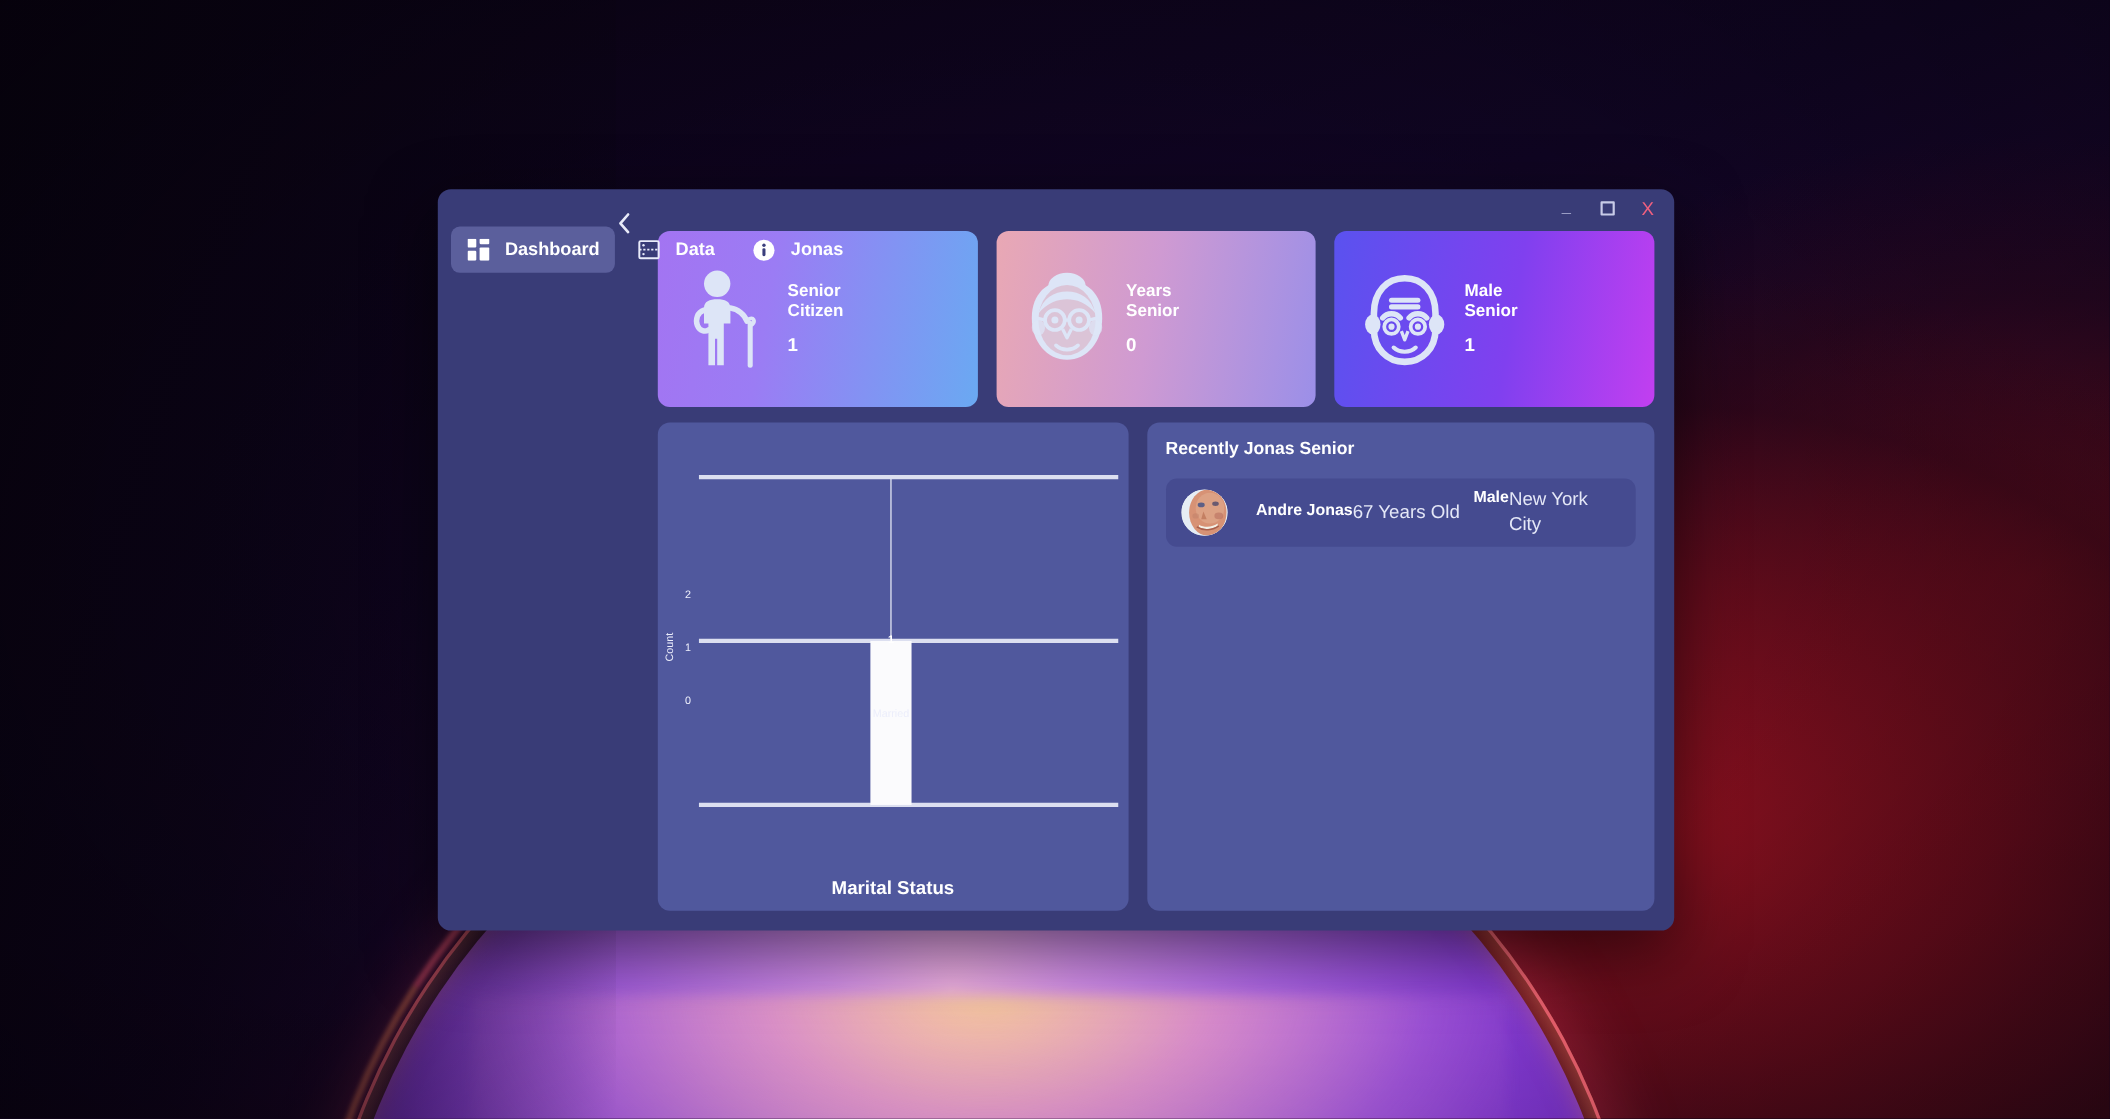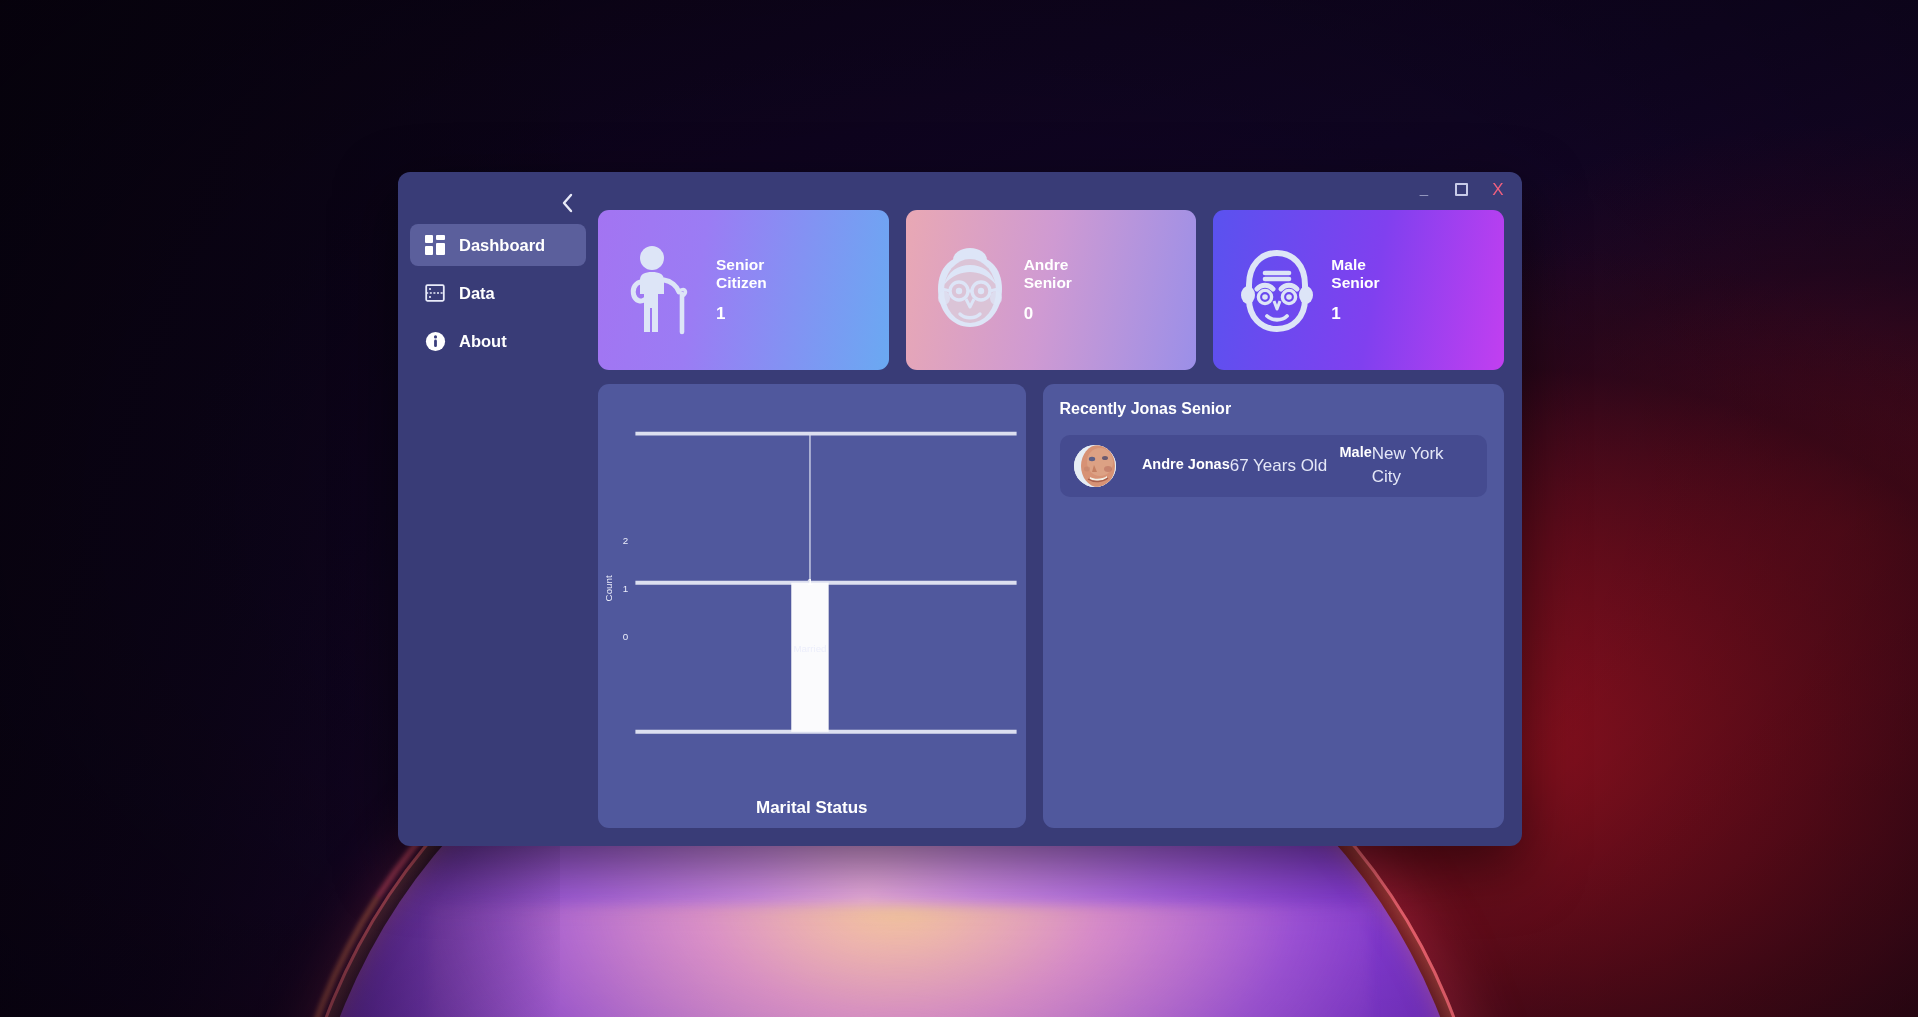--- a/index.html
+++ b/index.html
@@ -101,21 +101,21 @@
     display: flex; flex-direction: column;
     padding: 0 0 18px 0;
     position: relative;
   }
   .collapse-btn {
     position: absolute; top: -16px; right: 18px;
     width: 26px; height: 26px;
     display: flex; align-items: center; justify-content: center;
     cursor: pointer;
   }
-  .nav { margin-top: 18px; padding: 0 12px; display: flex; flex-direction: column; gap: 6px; }
+  .nav { padding: 0 12px; display: flex; flex-direction: row; gap: 6px; }
   .nav-item {
     display: flex; align-items: center; gap: 13px;
     height: 42px; padding: 0 14px;
     border-radius: 8px; cursor: pointer;
     color: #ffffff; font-size: 16.5px; font-weight: 700;
   }
   .nav-item.active { background: #5b5f9c; }
   .nav-ico { width: 22px; height: 22px; flex: 0 0 22px; display: flex; align-items: center; justify-content: center; }
 
   .sidebar-spacer { flex: 1 1 auto; }
@@ -255,21 +255,21 @@
         </div>
 
         <div class="nav-item">
           <span class="nav-ico">
             <svg width="21" height="21" viewBox="0 0 21 21">
               <circle cx="10.5" cy="10.5" r="9.6" fill="#ffffff"></circle>
               <circle cx="10.5" cy="5.9" r="1.55" fill="#3b3f7d"></circle>
               <rect x="9.1" y="8.6" width="2.8" height="7.4" rx="1.3" fill="#3b3f7d"></rect>
             </svg>
           </span>
-          <span>About</span>
+          <span>Jonas</span>
         </div>
 
       </div>
 
       <div class="sidebar-spacer"></div>
 
 
     </div>
 
     <div class="content">
@@ -311,21 +311,21 @@
               <circle cx="31" cy="46" r="3.2" fill="#dde5f7"></circle>
               <circle cx="53" cy="46" r="3.2" fill="#dde5f7"></circle>
               <path d="M38 54 L42 62 L46 54" fill="none" stroke="#dde5f7" stroke-width="3" stroke-linejoin="round"></path>
               <path d="M32 69 C37 74 47 74 52 69" fill="none" stroke="#dde5f7" stroke-width="3.4" stroke-linecap="round"></path>
               <ellipse cx="16" cy="53" rx="6" ry="7" fill="#dde5f7" opacity="0.75"></ellipse>
               <ellipse cx="68" cy="53" rx="6" ry="7" fill="#dde5f7" opacity="0.75"></ellipse>
             </svg>
           </div>
           <div class="stat-txt">
             <div class="stat-label">
-              <span>Andre</span><br>
+              <span>Years</span><br>
               <span>Senior</span>
             </div>
             <div class="stat-value">0</div>
           </div>
         </div>
 
         <div class="stat-card c3">
           <div class="stat-ico">
             <svg width="84" height="90" viewBox="0 0 84 90">
               <path d="M14 40 C14 20 26 8 42 8 C58 8 70 20 70 40 L70 54 C70 72 58 84 42 84 C26 84 14 72 14 54 Z" fill="none" stroke="#dde5f7" stroke-width="6" stroke-linejoin="round"></path>

